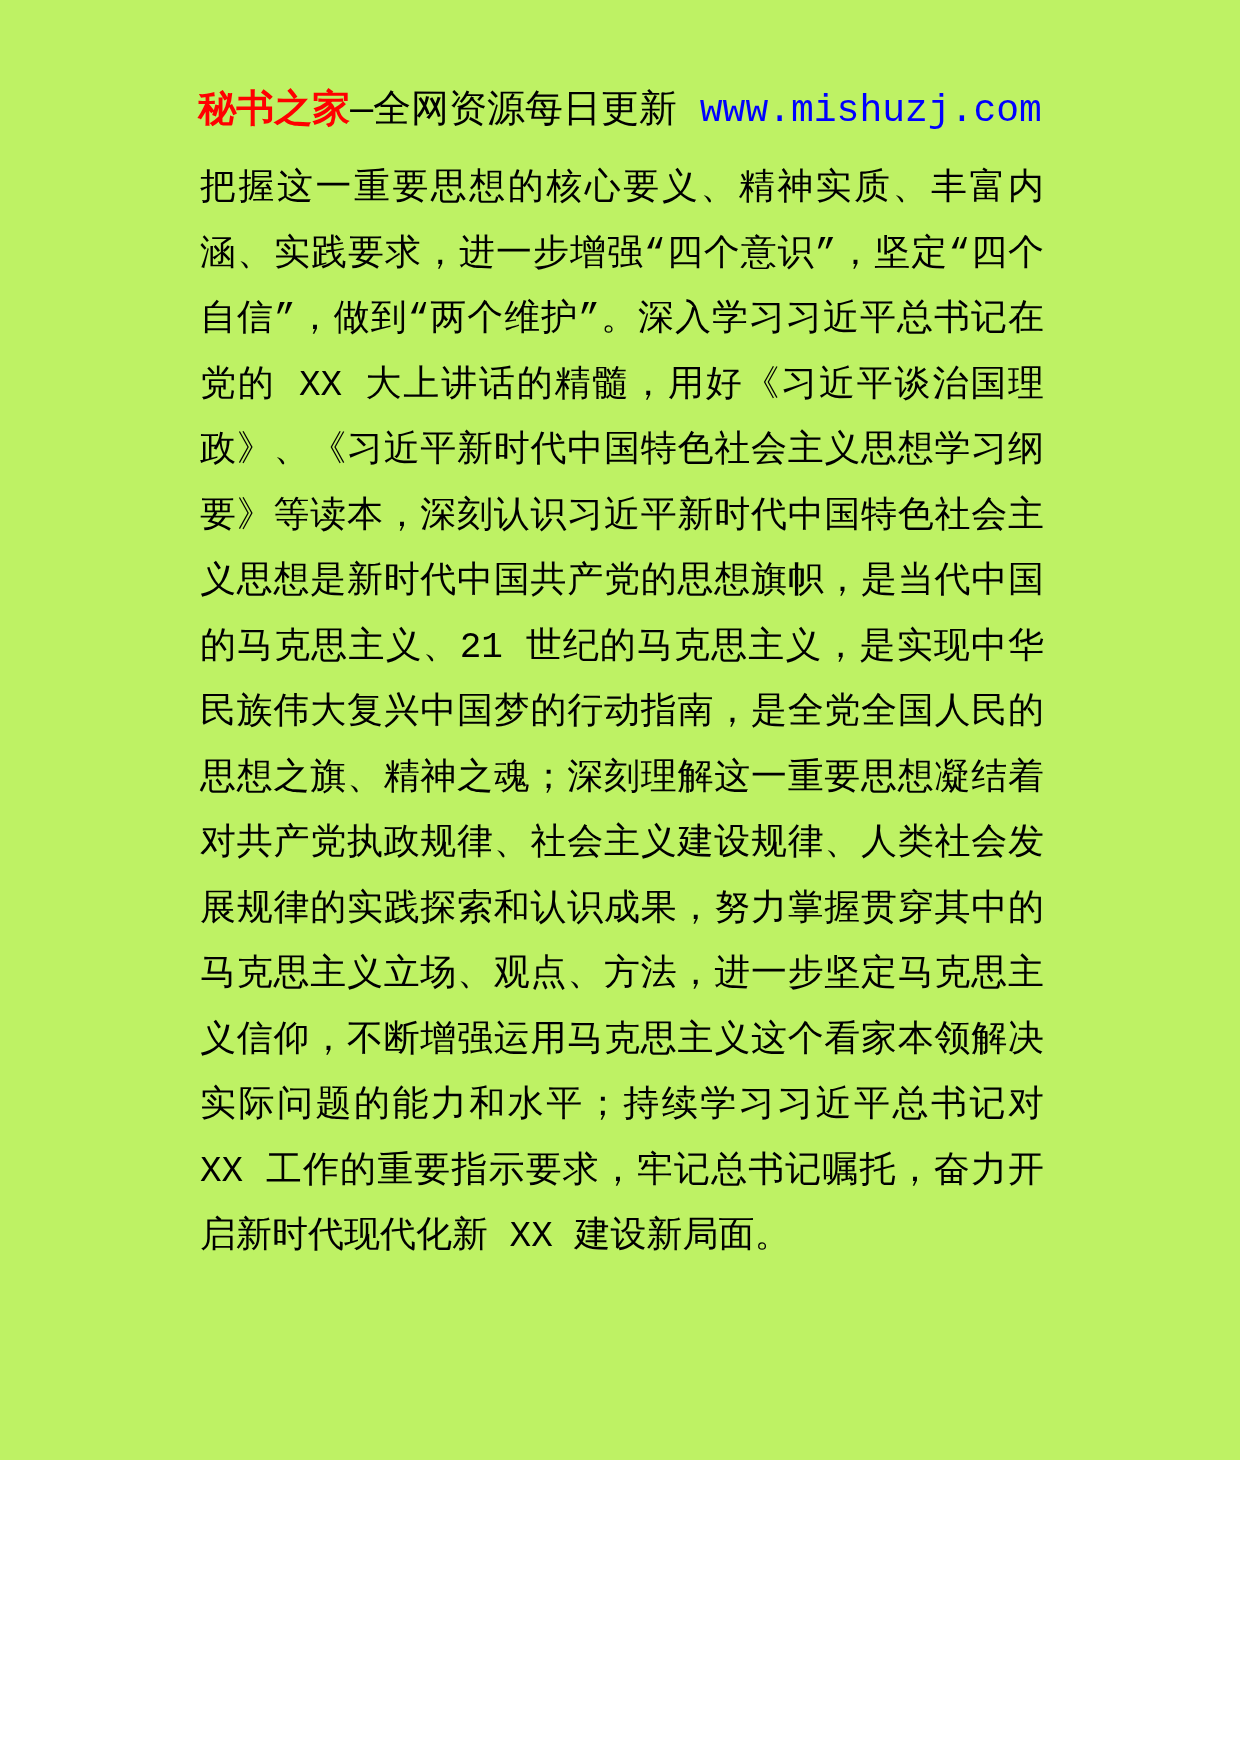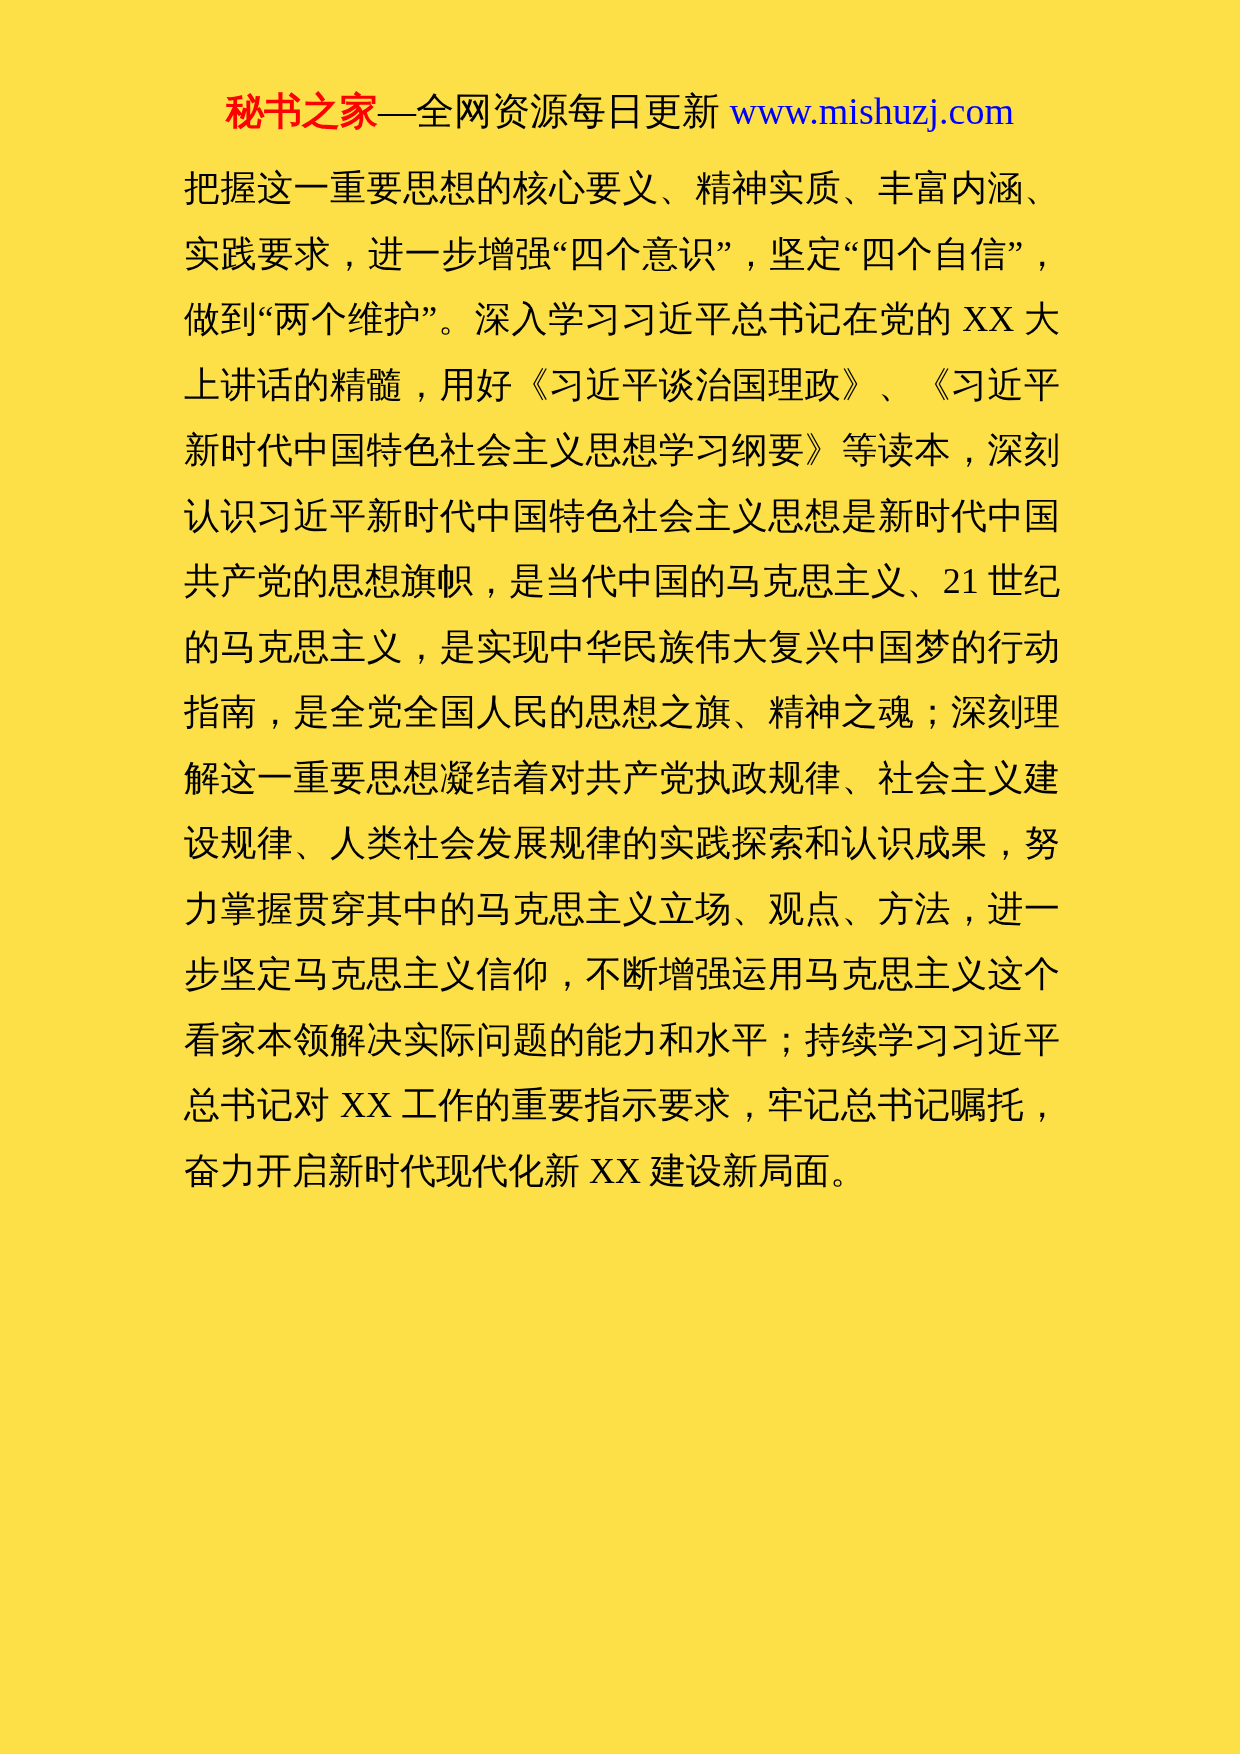--- a/index.html
+++ b/index.html
@@ -3,25 +3,25 @@
 <meta charset="utf-8">
 <style>
   html, body {
     margin: 0;
     padding: 0;
     background: #ffffff;
   }
   .page {
     position: relative;
     width: 1240px;
-    height: 1754px;
+    height: 1460px;
     margin: 0 auto;
-    background: #fde047;
+    background: #bef264;
     color: #000000;
-    font-family: Liberation Serif, serif;
+    font-family: Liberation Mono, monospace;
     overflow: hidden;
   }
   .doc-header {
     margin-top: 84px;
     text-align: center;
     font-size: 38px;
     line-height: 54px;
     white-space: nowrap;
   }
   .brand {
@@ -38,21 +38,21 @@
   }
   .doc-body {
     margin: 18px 180px 0 184px;
     font-size: 36px;
     line-height: 65.5px;
     text-align: justify;
     text-justify: inter-ideograph;
     color: #000000;
   }
   .doc-body p {
-    margin: 0;
+    margin: 16px;
     padding: 0;
   }
   .doc-body p.indented {
     text-indent: 2em;
   }
 </style>
 </head>
 <body>
 
 <div class="page">

